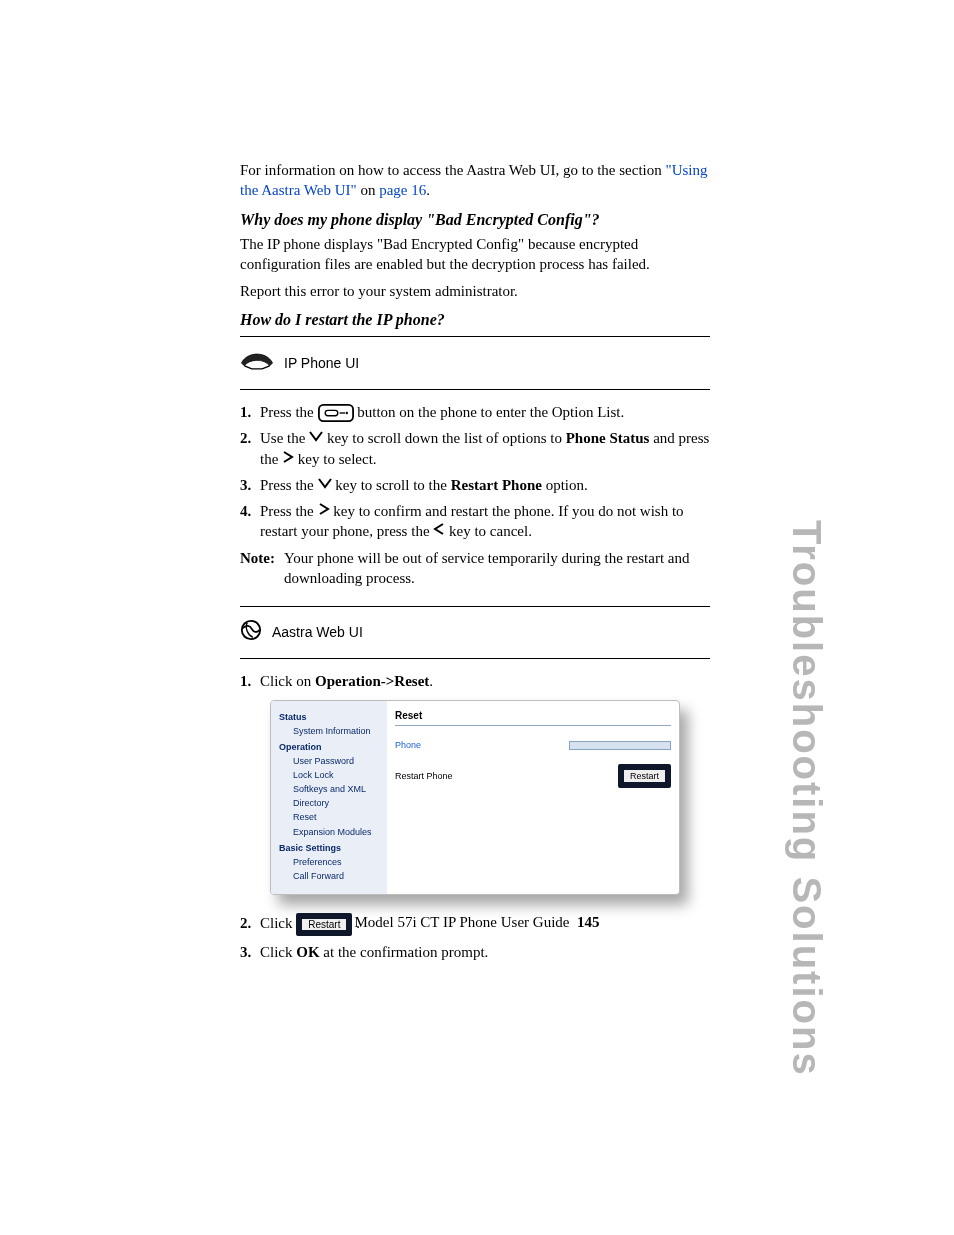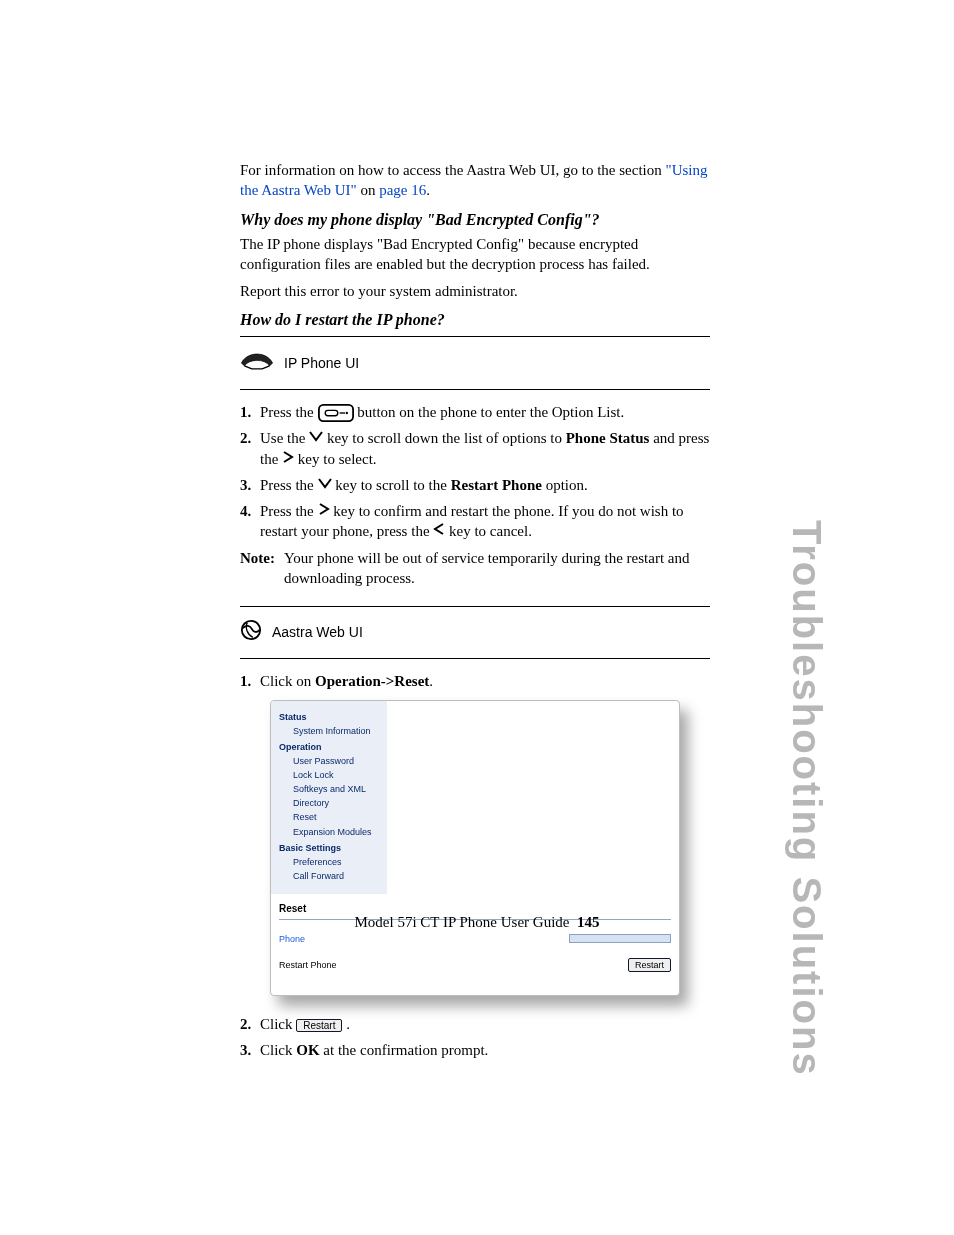--- a/index.html
+++ b/index.html
@@ -108,21 +108,20 @@
     border: 1px solid #bdbdbd;
     border-radius: 4px;
     background: #fff;
     box-shadow: 8px 10px 14px rgba(0,0,0,0.35);
     margin: 8px 0 8px 30px;
     display: flex;
     overflow: hidden;
     font-family: Arial, Helvetica, sans-serif;
     font-size: 9px;
     color: #0b2a6b;
-    flex-direction: column;
   }
   .web-ui .side {
     width: 116px;
     background: #e9eef7;
     padding: 6px 0 10px 8px;
     box-sizing: border-box;
   }
   .web-ui .side .grp {
     font-weight: bold;
     margin-top: 4px;
@@ -156,21 +155,21 @@
     width: 100px;
     height: 7px;
     background: #d6e2ef;
     border: 1px solid #8aa2c3;
   }
   .btn {
     font-family: Arial, Helvetica, sans-serif;
     font-size: 9px;
     padding: 1px 6px;
     background: #efefef;
-    border: 1px solid #0f172a;
+    border: 6px solid #0f172a;
     border-radius: 2px;
     cursor: pointer;
   }
   .btn.inline { font-size: 10px; padding: 0 6px; }
 
   .footer {
     position: absolute;
     left: 0; right: 0;
     bottom: 160px;
     text-align: center;

